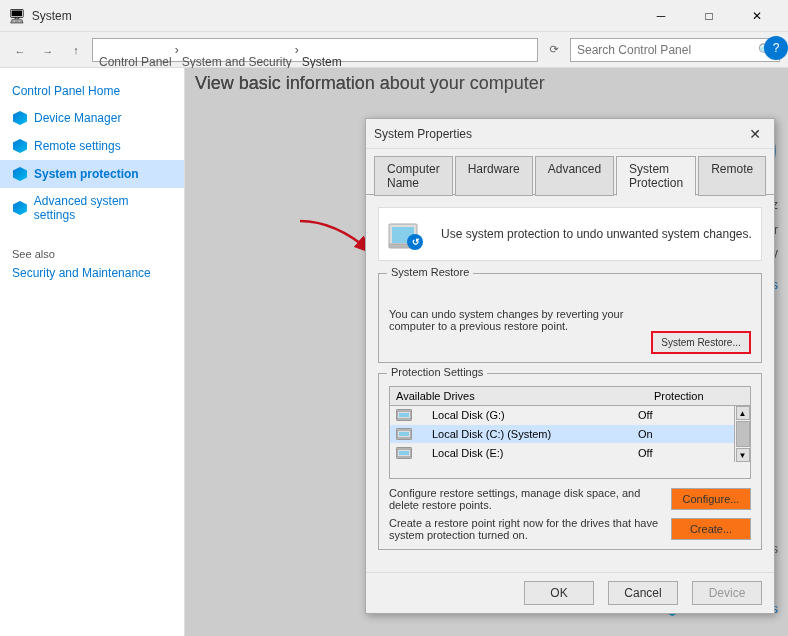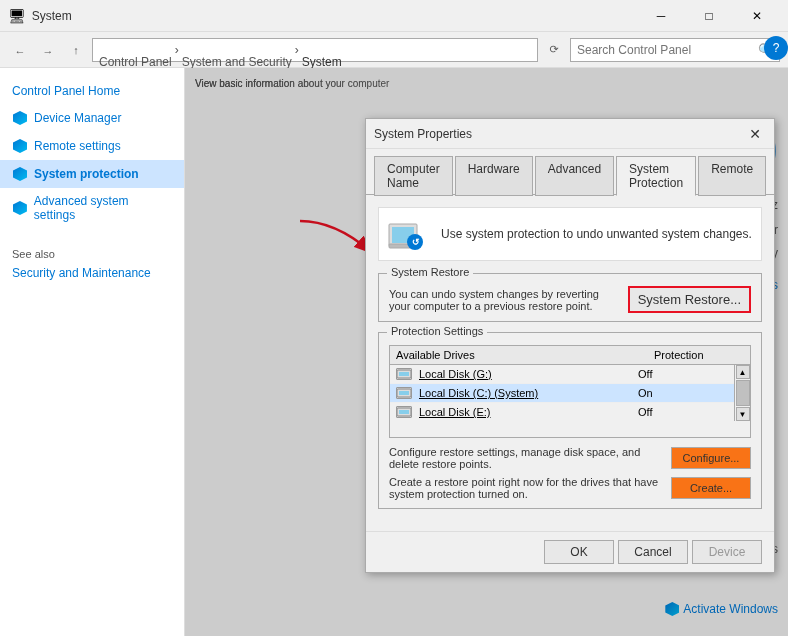--- a/index.html
+++ b/index.html
@@ -163,21 +163,21 @@
     .content-blur {
       position: absolute;
       top: 0; left: 0; right: 0;
       height: 30px;
       background: #f0f0f0;
       z-index: 1;
       display: flex; align-items: center;
       padding: 0 10px;
     }
     .blur-text {
-      font-size: 10px;
+      font-size: 18px;
       color: #333;
       background: linear-gradient(to right, #333 30%, transparent);
       -webkit-background-clip: text;
       color: #555;
     }
 
     
     .modal-overlay {
       position: absolute;
       top: 0; left: 0; right: 0; bottom: 0;
@@ -290,23 +290,24 @@
     .section-text {
       font-size: 11px;
       color: #333;
       flex: 1;
     }
     .restore-btn {
       min-width: 100px;
       padding: 4px 8px;
       background: #e8e8e8;
       border: 2px solid #e81123;
-      font-size: 13px;
-      cursor: pointer;
-      color: #333;
+      font-size: 10px;
+      cursor: pointer;
+      color: #333;
+      margin-top: 45px;
     }
 
     
     .protection-table {
       border: 1px solid #aaa;
       width: 100%;
       font-size: 11px;
     }
     .pt-header {
       display: flex;
@@ -326,22 +327,21 @@
       align-items: center;
       padding: 3px 6px;
       border-bottom: 1px solid #eee;
     }
     .pt-row:last-child { border-bottom: none; }
     .pt-row.selected { background: #cce4ff; }
     .pt-row-col1 {
       flex: 1;
       display: flex;
       align-items: center;
-      gap: 7px;
-      text-decoration: underline;
+      gap: 20px;
     }
     .pt-row-col2 { width: 90px; }
     .drive-icon {
       width: 16px; height: 12px;
       background: #ddd;
       border: 1px solid #999;
       border-radius: 1px;
       display: flex; align-items: center; justify-content: center;
       font-size: 7px;
     }
@@ -387,21 +387,21 @@
       border: 1px solid #aaa;
       font-size: 11px;
       cursor: pointer;
       color: #333;
     }
 
     
     .dialog-footer {
       display: flex;
       justify-content: flex-end;
-      gap: 4px;
+      gap: 14px;
       padding: 8px 12px;
       border-top: 1px solid #ddd;
     }
     .footer-btn {
       min-width: 70px;
       padding: 4px 12px;
       background: #e8e8e8;
       border: 1px solid #aaa;
       font-size: 12px;
       cursor: pointer;

